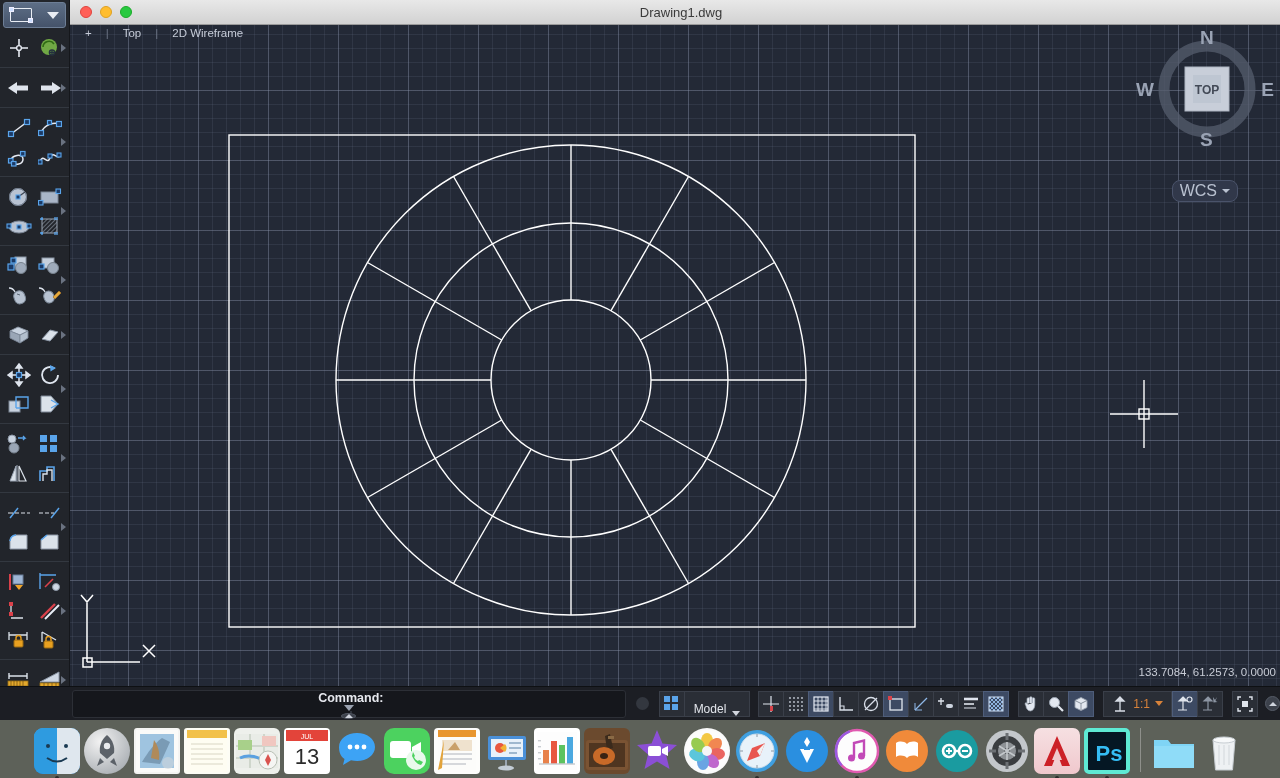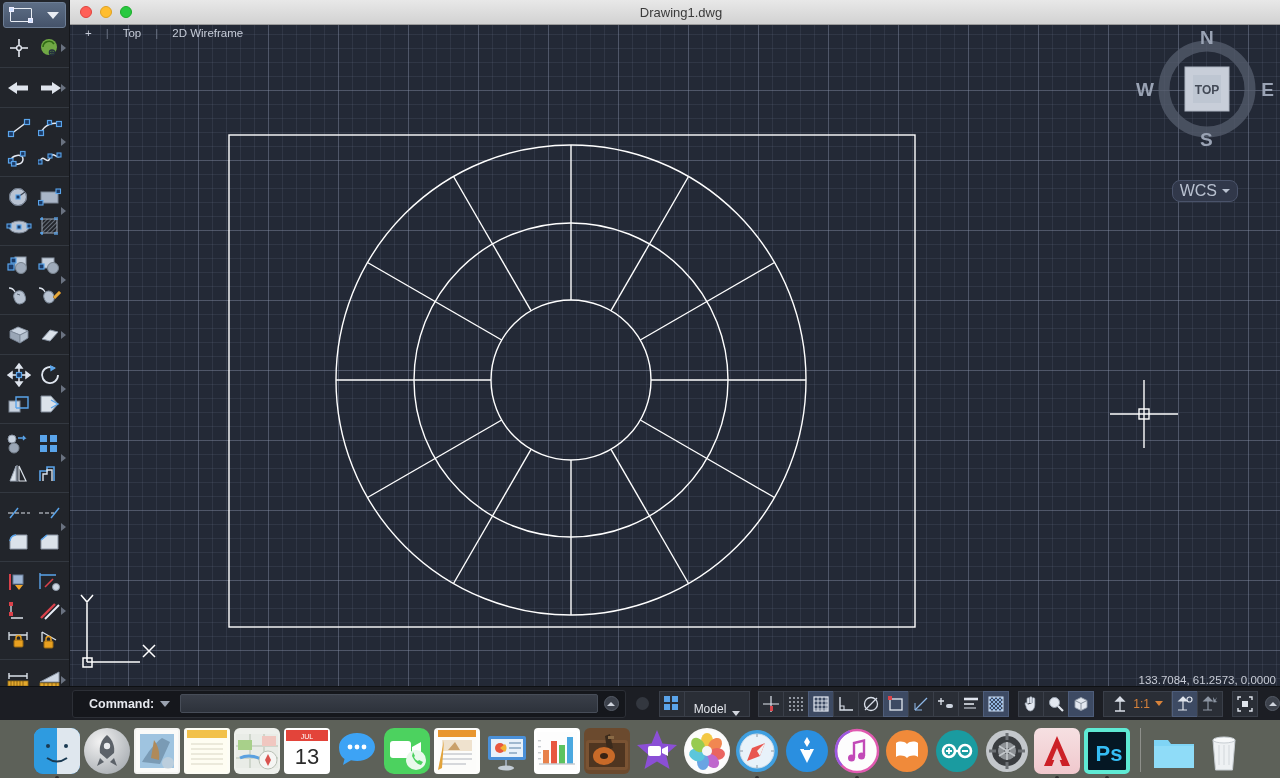--- a/index.html
+++ b/index.html
@@ -76,42 +76,42 @@
   .vplabel{
     position:absolute; left:8px; top:2px; font-size:11.5px; color:#c6ccd8;
     display:flex; gap:0; align-items:center; z-index:5;
   }
   .vplabel span{ padding:0 7px; }
   .vp-sep{ color:#6e7686; }
 
   svg.draw{ position:absolute; left:0; top:0; width:1210px; height:661px; }
 
   .coords{
-    position:absolute; right:4px; bottom:0px; font-size:11.5px; color:#c8ccd6;
+    position:absolute; right:4px; bottom:8px; font-size:11.5px; color:#c8ccd6;
   }
 
   
   .viewcube{ position:absolute; right:18px; top:12px; width:110px; height:112px; }
   .vc-dir{ position:absolute; font-size:19px; color:#9aa3b4; font-weight:600;}
   .wcs{
     position:absolute; right:42px; top:155px;
     background:#31384a; border:1px solid #4a536a; border-radius:8px;
     font-size:16px; color:#b9c1d0; padding:1px 7px; display:flex; gap:5px; align-items:center;
   }
   .wcs i{ width:0;height:0;border-left:4px solid transparent;border-right:4px solid transparent;border-top:4px solid #b9c1d0; display:block;}
 
   
   .cmdbar{
     position:absolute; left:0; top:686px; width:1280px; height:34px;
     background:#1c1e24; border-top:1px solid #0e1013;
     display:flex; align-items:center;
   }
   .cmd-left{
     width:620px; height:28px; margin-left:72px; background:#15171c;
-    border:1px solid #2c2f36; border-radius:3px; display:flex; align-items:center; padding:0 6px;
+    border:1px solid #2c2f36; border-radius:3px; display:flex; align-items:center; padding:0 6px;flex-direction:column;
   }
   .cmd-label{ font-size:12.5px; color:#e6e8ee; font-weight:bold; margin:0 6px 0 10px;}
   .cmd-caret{ width:0;height:0;border-left:5px solid transparent;border-right:5px solid transparent;border-top:6px solid #9aa2b0;}
   .cmd-input{
     flex:1; height:19px; margin-left:10px; margin-right:6px;
     background:linear-gradient(#3a3f49,#2d323b); border:1px solid #474d58; border-radius:2px;
   }
   .cmd-round{
     width:15px;height:15px;border-radius:50%;background:#3c414b;border:1px solid #555b66;
     display:flex;align-items:center;justify-content:center;

